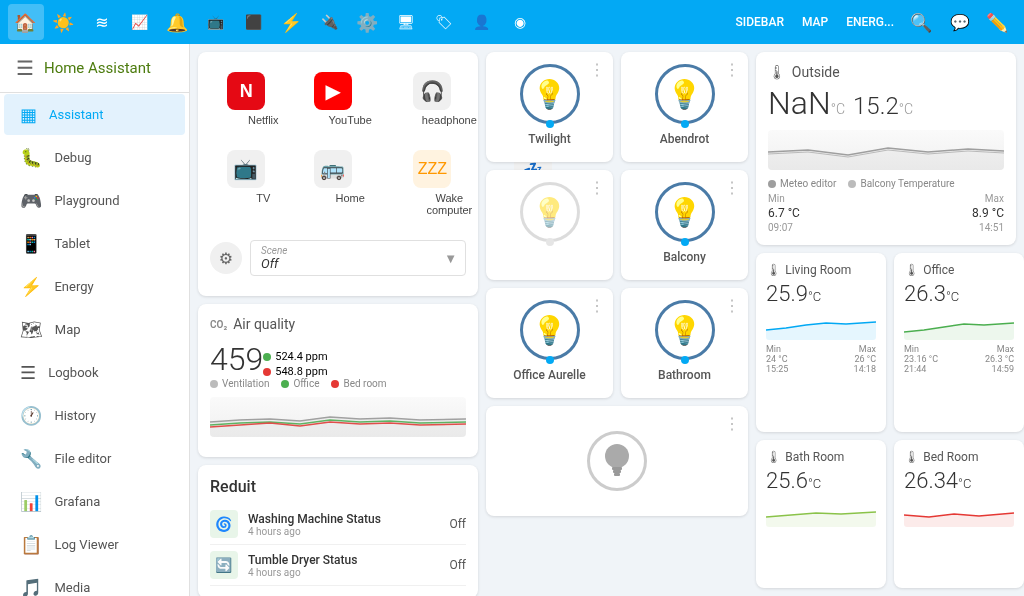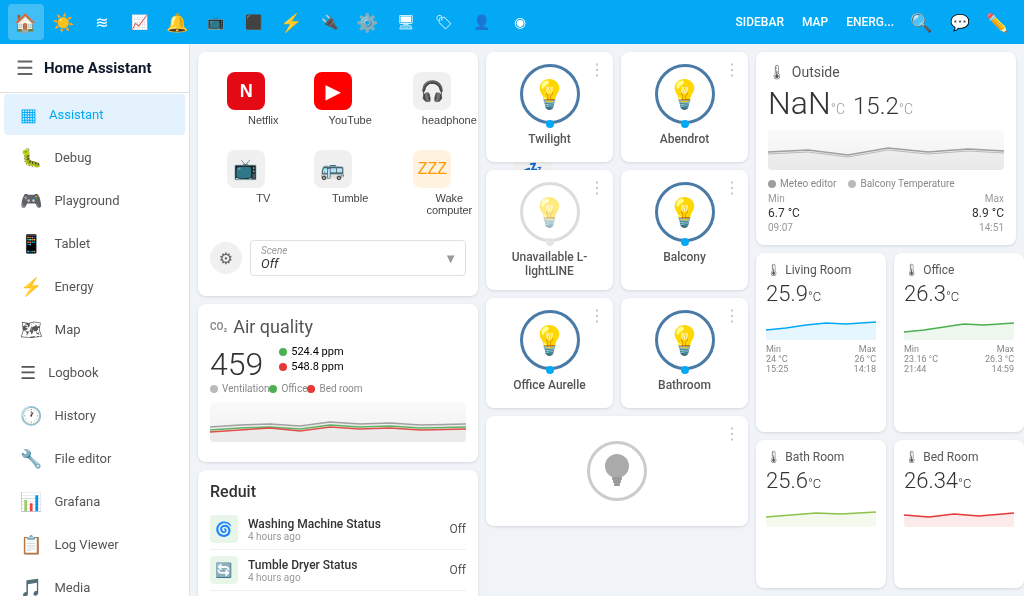--- a/index.html
+++ b/index.html
@@ -54,22 +54,22 @@
     }
     .sidebar-header {
       display: flex;
       align-items: center;
       padding: 12px 16px;
       border-bottom: 1px solid #e0e0e0;
       gap: 10px;
     }
     .sidebar-title {
       font-size: 15px;
-      font-weight: 700;
-      color: #0f172a;
+      font-weight: 400;
+      color: #4d7c0f;
     }
     .sidebar-menu-icon {
       color: #666;
       font-size: 20px;
       cursor: pointer;
     }
     .sidebar-item {
       display: flex;
       align-items: center;
       padding: 10px 16px;
@@ -163,32 +163,32 @@
       font-style: italic;
     }
 
     
     .air-quality-header {
       display: flex;
       align-items: center;
       gap: 6px;
       margin-bottom: 8px;
     }
-    .air-title { font-size: 18px; color: #555; }
+    .air-title { font-size: 14px; color: #555; }
     .air-value { font-size: 32px; font-weight: 300; color: #333; }
     .air-readings {
       display: flex;
       flex-direction: column;
       gap: 2px;
       font-size: 11px;
     }
     .air-reading { display: flex; align-items: center; gap: 4px; }
     .dot { width: 8px; height: 8px; border-radius: 50%; }
     .air-legend {
-      display: flex; gap: 0; font-size: 10px; color: #888; margin-bottom: 4px;
+      display: flex; gap: 12px; font-size: 10px; color: #888; margin-bottom: 4px;
     }
     .legend-item { display: flex; align-items: center; gap: 4px; }
 
     
     .reduit-title { font-size: 16px; font-weight: 500; color: #333; margin-bottom: 8px; }
     .device-row {
       display: flex;
       align-items: center;
       gap: 10px;
       padding: 6px 0;
@@ -471,21 +471,21 @@
             <span class="media-label">Speakers</span>
           </button>
 
           <button class="media-btn">
             <div class="media-icon" style="background:#f0f0f0;">📺</div>
             <span class="media-label">TV</span>
           </button>
 
           <button class="media-btn">
             <div class="media-icon" style="background:#f0f0f0;">🚌</div>
-            <span class="media-label">Tumble</span>
+            <span class="media-label">Home</span>
           </button>
 
           <button class="media-btn">
             <div class="media-icon" style="background:#fff3e0; color:#ff9800; font-size:16px;">ZZZ</div>
             <span class="media-label">Wake computer</span>
           </button>
 
           <button class="media-btn">
             <div class="media-icon" style="background:#f0f0f0; font-size:16px;">💤</div>
             <span class="media-label">Go to sleep</span>
@@ -500,21 +500,21 @@
             <span style="position:absolute; right:8px; top:50%; transform:translateY(-50%); color:#999;">▼</span>
           </div>
         </div>
       </div>
 
       <div class="card">
         <div class="air-quality-header">
           <span style="font-size:10px; color:#888; font-weight:600;">CO₂</span>
           <span class="air-title">Air quality</span>
         </div>
-        <div style="display:flex; align-items:flex-start; gap:16px;">
+        <div style="display:flex; align-items:flex-end; ">
           <span class="air-value">459</span>
           <div class="air-readings">
             <div class="air-reading">
               <div class="dot" style="background:#4caf50;"></div>
               <span>524.4 ppm</span>
             </div>
             <div class="air-reading">
               <div class="dot" style="background:#e53935;"></div>
               <span>548.8 ppm</span>
             </div>
@@ -591,21 +591,20 @@
         </div>
 
         <div class="light-card">
           <span class="light-menu">⋮</span>
           <div class="light-bulb" style="opacity:0.5;">
             <div class="light-circle off">
               <span class="bulb-icon off">💡</span>
             </div>
             <div class="light-dot off"></div>
           </div>
-          <span class="light-name">Unavailable L-lightLINE</span>
         </div>
 
         <div class="light-card">
           <span class="light-menu">⋮</span>
           <div class="light-bulb">
             <div class="light-circle on">
               <span class="bulb-icon on">💡</span>
             </div>
             <div class="light-dot on"></div>
           </div>

